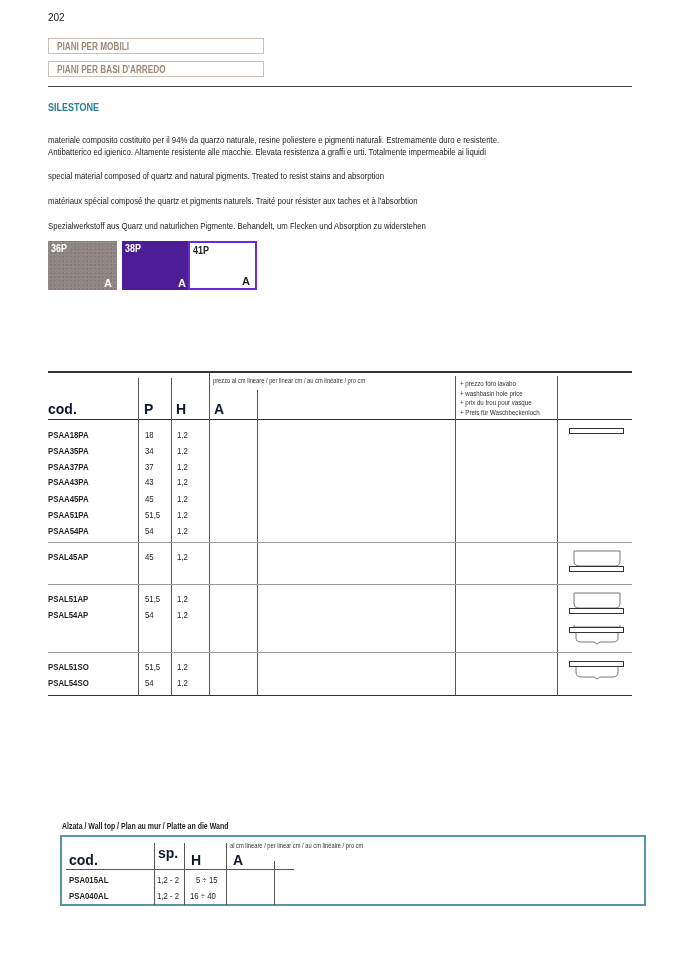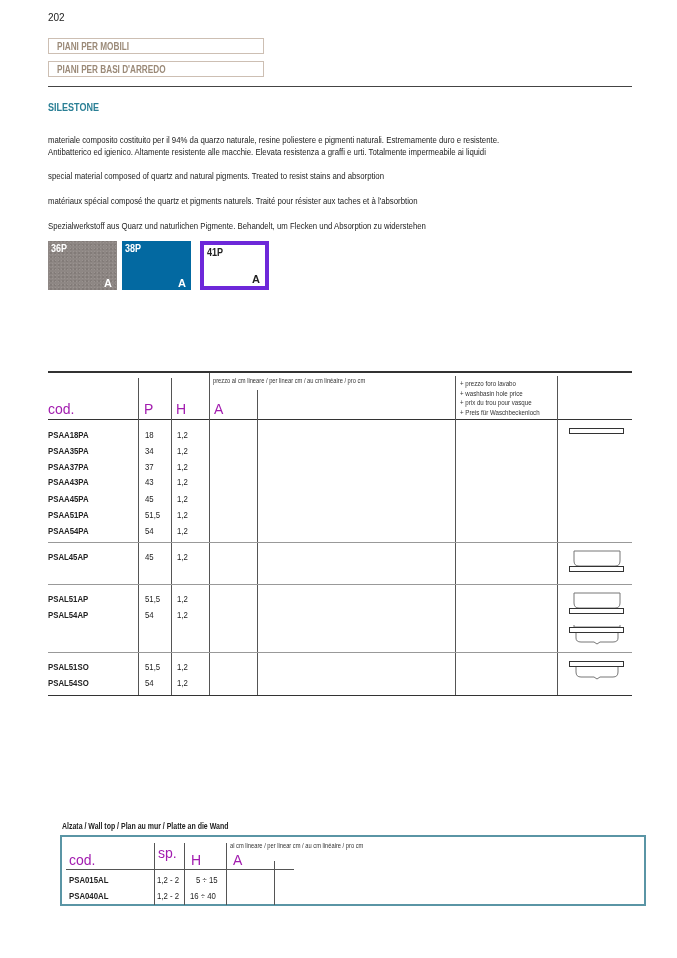--- a/index.html
+++ b/index.html
@@ -23,32 +23,32 @@
   .section-title { left: 48px; top: 101px; font-size: 11px; font-weight: bold; color: #2a7f95; }
 
   .desc { left: 48px; font-size: 9.5px; color: #222; line-height: 12px; }
 
   .swatch { top: 241px; width: 69px; height: 49px; box-sizing: border-box; }
   .swatch .code { position: absolute; left: 3px; top: 1px; font-size: 11px; font-weight: bold; color: #fff; }
   .swatch .grade { position: absolute; right: 5px; bottom: 1px; font-size: 11px; font-weight: bold; color: #fff; }
   .sw-36 { left: 48px; background: #8e8784;
     background-image: radial-gradient(#9a9390 1px, transparent 1px), radial-gradient(#827b78 1px, transparent 1px);
     background-size: 3px 3px, 4px 4px; background-position: 0 0, 1px 2px; }
-  .sw-38 { left: 122px; background: #0369a1; }
-  .sw-41 { left: 200px; background: #ffffff; border: 4px solid #6d28d9; }
+  .sw-38 { left: 122px; background: #4c1d95; }
+  .sw-41 { left: 188px; background: #ffffff; border: 2px solid #6d28d9; }
   .sw-41 .code, .sw-41 .grade { color: #222; }
 
   
   .tbl-top { left: 48px; top: 371px; width: 584px; height: 2px; background: #333; }
   .tbl-head-rule { left: 48px; top: 419px; width: 584px; height: 1px; background: #333; }
   .vline { width: 1px; background: #555; }
   .hline-light { height: 1px; background: #999; left: 48px; width: 584px; }
   .tbl-bottom { left: 48px; top: 695px; width: 584px; height: 1px; background: #333; }
 
-  .hdr-big { font-size: 14px; font-weight: normal; color: #a21caf; }
+  .hdr-big { font-size: 14px; font-weight: bold; color: #0f172a; }
   .hdr-small { font-size: 7px; color: #333; }
   .cell { font-size: 9.5px; color: #222; }
   .cell-code { font-size: 9.5px; font-weight: bold; color: #222; }
 
   .hole-notes { left: 460px; top: 379px; font-size: 7.5px; line-height: 9.5px; color: #333; }
 
   
   .wall-title { left: 62px; top: 821px; font-size: 8.5px; font-weight: bold; color: #222; }
   .wall-box { left: 60px; top: 835px; width: 586px; height: 71px; border: 2px solid #5a95a5; box-sizing: border-box; }
 </style>

